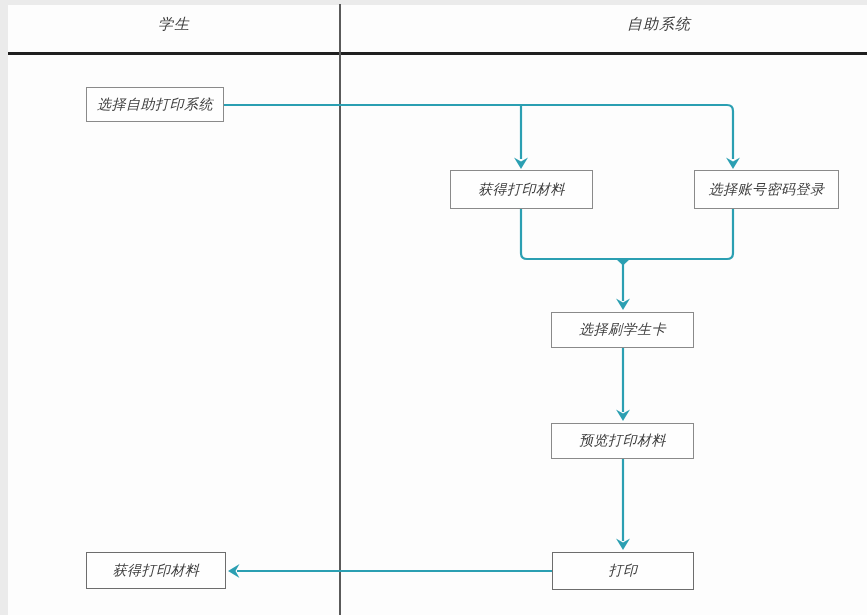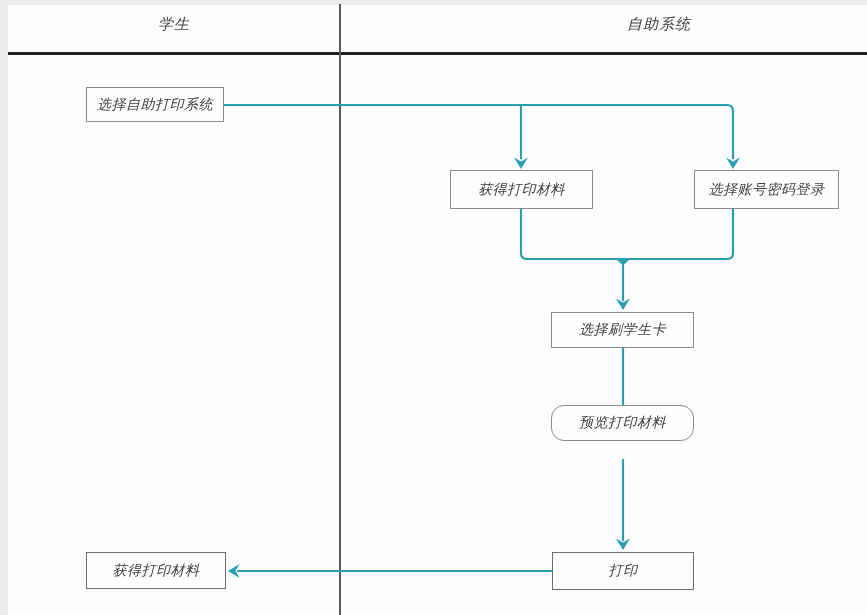--- a/index.html
+++ b/index.html
@@ -78,21 +78,21 @@
     letter-spacing: 0.5px;
     color: var(--text, #3d3d3d);
     white-space: nowrap;
   }
   .node.dark { border-color: var(--node-border-dark, #6d6d6d); }
 
   #n0 { left: 86px;  top: 87px;  width: 138px; height: 35px; }
   #n1 { left: 450px; top: 170px; width: 143px; height: 39px; }
   #n2 { left: 662px; top: 170px; width: 145px; height: 39px; margin-left: 32px; }
   #n3 { left: 551px; top: 312px; width: 143px; height: 36px; }
-  #n4 { left: 551px; top: 405px; width: 143px; height: 36px; border-radius: 13px; }
+  #n4 { left: 551px; top: 423px; width: 143px; height: 36px; }
   #n5 { left: 552px; top: 552px; width: 142px; height: 38px; }
   #n6 { left: 86px;  top: 552px; width: 140px; height: 37px; }
 </style>
 </head>
 <body>
 
 <div class="stage">
 
   <div class="edge-strip top"></div>
   <div class="edge-strip left"></div>

